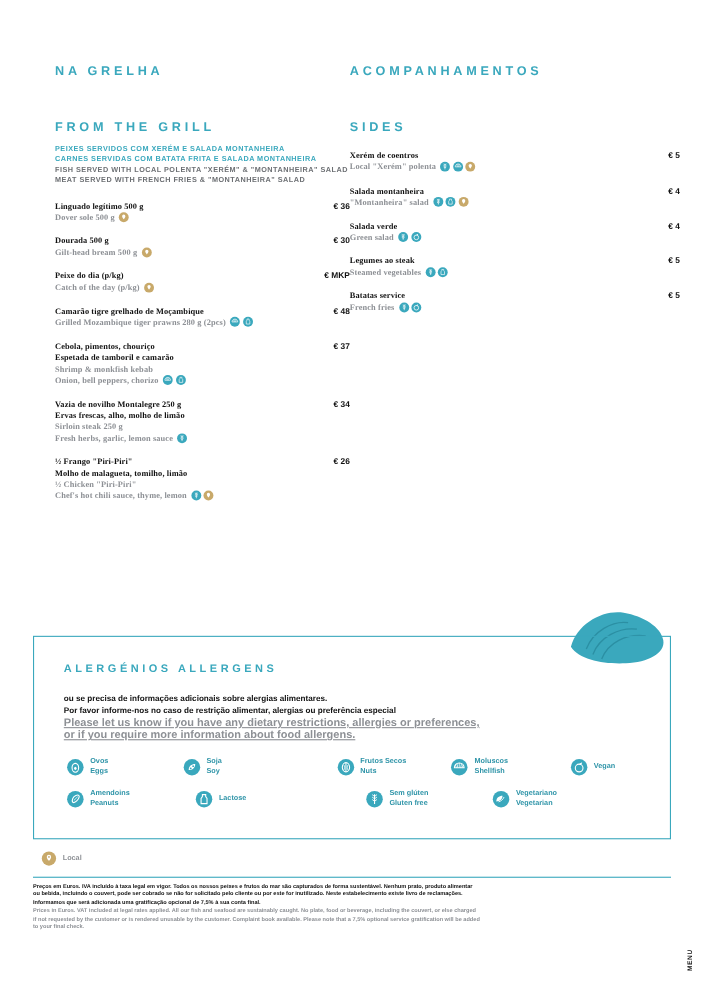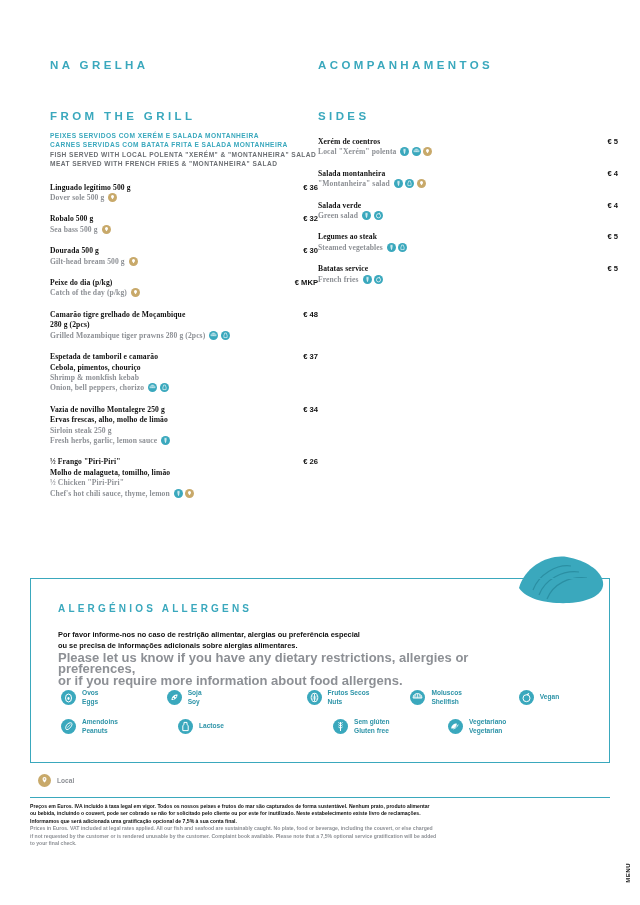--- a/index.html
+++ b/index.html
@@ -52,21 +52,21 @@
   .allerbox{
     position:absolute;left:30px;top:578px;width:580px;height:185px;
     border:1.2px solid #3aa8bd;box-sizing:border-box;
   }
   .aller-title{
     position:absolute;left:27px;top:24px;color:#3aa8bd;
     font-size:10px;font-weight:700;letter-spacing:3.2px;text-transform:uppercase;
   }
   .aller-text{position:absolute;left:27px;top:50px;width:430px;}
   .aller-text .pt{color:#111;font-size:7.4px;font-weight:700;line-height:11.4px;display:block;}
-  .aller-text .en{color:#8d9095;font-size:13px;font-weight:700;line-height:11.4px;display:block;}
+  .aller-text .en{color:#8d9095;font-size:10px;font-weight:700;line-height:11.4px;display:block;text-decoration:underline;}
 
   .legend{position:absolute;left:30px;top:110px;width:530px;}
   .legend-row{display:flex;margin-bottom:12px;}
   .legend-item{display:flex;align-items:center;gap:6px;}
   .legend-item .big{width:15px;height:15px;border-radius:50%;background:#3aa8bd;position:relative;flex:0 0 auto;}
   .legend-item .big svg{position:absolute;left:0;top:0;width:15px;height:15px;}
   .legend-item .lbl{line-height:8.6px;}
   .legend-item .lbl .a{display:block;color:#2e94a8;font-size:6.6px;font-weight:700;}
   .legend-item .lbl .b{display:block;color:#2e94a8;font-size:6.6px;font-weight:700;}
 
@@ -123,35 +123,20 @@
                       </svg>
                     </span>
                   </span></span>
               </div>
               <div class="price">€ 36</div>
             </div>
           </div>
           <div class="item">
             <div class="row">
               <div class="names">
-                <span class="n-pt">Robalo 500 g</span>
-                <span class="n-en">Sea bass 500 g<span class="icons">
-                    <span class="ic gold">
-                      <svg viewBox="0 0 9 9">
-                        <path d="M4.5 2 a1.5 1.5 0 0 1 1.5 1.5 c0 1.2 -1.5 2.8 -1.5 2.8 S3 4.7 3 3.5 A1.5 1.5 0 0 1 4.5 2z" fill="#fff"></path>
-                      </svg>
-                    </span>
-                  </span></span>
-              </div>
-              <div class="price">€ 32</div>
-            </div>
-          </div>
-          <div class="item">
-            <div class="row">
-              <div class="names">
                 <span class="n-pt">Dourada 500 g</span>
                 <span class="n-en">Gilt-head bream 500 g<span class="icons">
                     <span class="ic gold">
                       <svg viewBox="0 0 9 9">
                         <path d="M4.5 2 a1.5 1.5 0 0 1 1.5 1.5 c0 1.2 -1.5 2.8 -1.5 2.8 S3 4.7 3 3.5 A1.5 1.5 0 0 1 4.5 2z" fill="#fff"></path>
                       </svg>
                     </span>
                   </span></span>
               </div>
               <div class="price">€ 30</div>
@@ -169,43 +154,42 @@
                     </span>
                   </span></span>
               </div>
               <div class="price">€ MKP</div>
             </div>
           </div>
           <div class="item">
             <div class="row">
               <div class="names">
                 <span class="n-pt">Camarão tigre grelhado de Moçambique</span>
-                <span class="n-pt sub">280 g (2pcs)</span>
                 <span class="n-en">Grilled Mozambique tiger prawns 280 g (2pcs)<span class="icons">
                     <span class="ic">
                       <svg viewBox="0 0 9 9">
                         <path d="M4.5 2.1 c1.6 0 2.6 1.2 2.6 2.6 H1.9 c0 -1.4 1 -2.6 2.6 -2.6z" fill="none" stroke="#fff" stroke-width="0.6"></path>
                         <path d="M4.5 2.1 v2.6 M3.3 2.5 l0.5 2.2 M5.7 2.5 l-0.5 2.2" stroke="#fff" stroke-width="0.45"></path>
                       </svg>
                     </span>
                     <span class="ic">
                       <svg viewBox="0 0 9 9">
                         <path d="M3.6 2 h1.8 v1 l0.7 1 v2.6 h-3.2 V4 l0.7 -1z" fill="none" stroke="#fff" stroke-width="0.6"></path>
                       </svg>
                     </span>
                   </span></span>
               </div>
               <div class="price">€ 48</div>
             </div>
           </div>
           <div class="item">
             <div class="row">
               <div class="names">
+                <span class="n-pt sub">Cebola, pimentos, chouriço</span>
                 <span class="n-pt">Espetada de tamboril e camarão</span>
-                <span class="n-pt sub">Cebola, pimentos, chouriço</span>
                 <span class="n-en">Shrimp &amp; monkfish kebab</span>
                 <span class="n-en">Onion, bell peppers, chorizo<span class="icons">
                     <span class="ic">
                       <svg viewBox="0 0 9 9">
                         <path d="M4.5 2.1 c1.6 0 2.6 1.2 2.6 2.6 H1.9 c0 -1.4 1 -2.6 2.6 -2.6z" fill="none" stroke="#fff" stroke-width="0.6"></path>
                         <path d="M4.5 2.1 v2.6 M3.3 2.5 l0.5 2.2 M5.7 2.5 l-0.5 2.2" stroke="#fff" stroke-width="0.45"></path>
                       </svg>
                     </span>
                     <span class="ic">
                       <svg viewBox="0 0 9 9">
@@ -385,22 +369,22 @@
   <svg class="shell" viewBox="0 0 105 62">
     <path d="M14 40 C20 18, 44 6, 62 9 C80 12, 96 22, 98 34 C100 46, 84 54, 64 55 C44 56, 22 52, 14 40 Z" fill="#3aa8bd"></path>
     <path d="M28 42 C34 26, 52 16, 66 18" fill="none" stroke="#2b8fa3" stroke-width="1.2"></path>
     <path d="M34 47 C40 31, 58 22, 74 24" fill="none" stroke="#2b8fa3" stroke-width="1.2"></path>
     <path d="M42 51 C48 36, 64 28, 82 30" fill="none" stroke="#2b8fa3" stroke-width="1.2"></path>
   </svg>
 
   <div class="allerbox">
     <div class="aller-title">ALERGÉNIOS ALLERGENS</div>
     <div class="aller-text">
+      <span class="pt">ou se precisa de informações adicionais sobre alergias alimentares.</span>
       <span class="pt">Por favor informe-nos no caso de restrição alimentar, alergias ou preferência especial</span>
-      <span class="pt">ou se precisa de informações adicionais sobre alergias alimentares.</span>
       <span class="en">Please let us know if you have any dietary restrictions, allergies or preferences,</span>
       <span class="en">or if you require more information about food allergens.</span>
     </div>
     <div class="legend">
       <div class="legend-row" id="legend-row-1">
           <div class="legend-item" style="width:117px">
             <span class="big">
               <svg viewBox="0 0 15 15">
                 <ellipse cx="7.5" cy="8" rx="3" ry="4" fill="none" stroke="#fff" stroke-width="1"></ellipse>
                 <ellipse cx="7.5" cy="8.5" rx="1.1" ry="1.4" fill="#fff"></ellipse>

